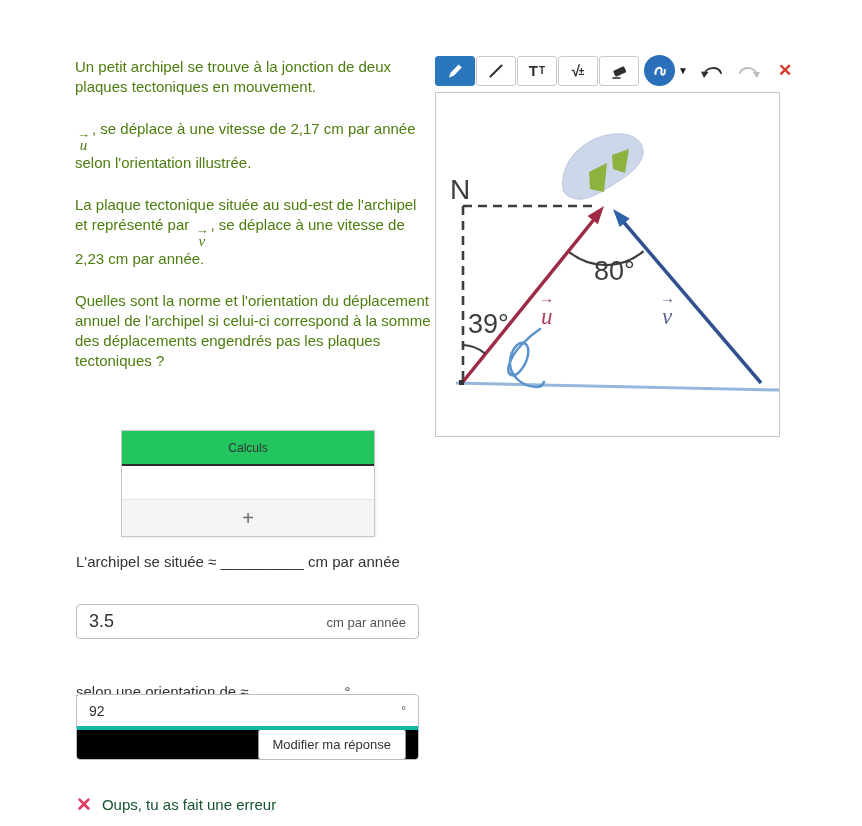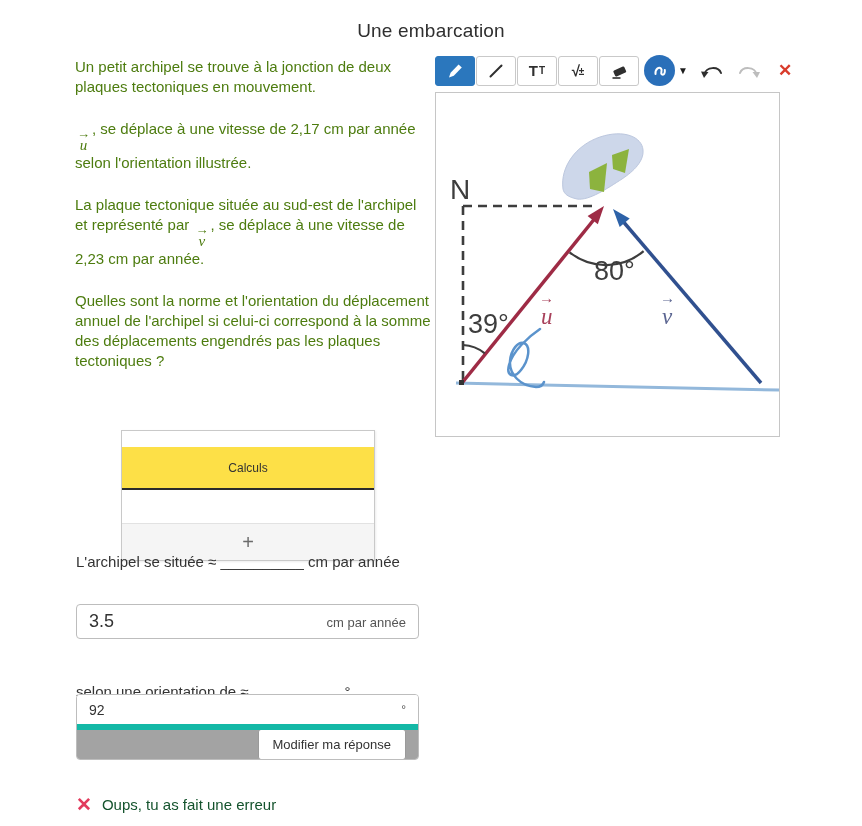--- a/index.html
+++ b/index.html
@@ -11,39 +11,39 @@
 
   
   .problem { position:absolute; left:75px; top:57px; width:356px; font-size:15px; line-height:20px; color:#4d7c0f; }
   .problem p { margin-bottom:22px; }
   .vec { display:inline-flex; flex-direction:column; align-items:center; line-height:1; vertical-align:-4px; margin:0 2px; }
   .vec .arr { font-size:13px; height:11px; }
   .vec .ltr { font-family:"Liberation Serif", serif; font-style:italic; font-size:15px; }
 
   
   .calc-table { position:absolute; left:121px; top:430px; width:254px; border:1px solid #c9c9c9; background:#fff; box-shadow:1px 1px 2px rgba(0,0,0,.08); }
-  .calc-header { height:43px; background:#fde047; border-bottom:2px solid #2b2b2b; display:flex; align-items:center; justify-content:center; font-size:12px; color:#333;margin-top:16px; }
+  .calc-header { height:35px; background:#22c55e; border-bottom:2px solid #2b2b2b; display:flex; align-items:center; justify-content:center; font-size:12px; color:#333; }
   .calc-empty-row { height:34px; background:#fff; border-bottom:1px solid #e2e2e2; }
   .calc-add-row { height:36px; background:#f5f5f5; display:flex; align-items:center; justify-content:center; font-size:20px; color:#6b6b6b; cursor:pointer; }
 
   .statement { position:absolute; left:76px; font-size:15px; color:#333; }
   #stmt-distance { top:553px; }
   #stmt-orientation { top:663px;margin-top:20px; }
 
   .answer-box { position:absolute; left:76px; width:343px; height:35px; border:1px solid #bdbdbd; border-radius:4px; background:#fff; }
   #box-distance { top:604px; }
   .answer-box input { position:absolute; left:0; top:0; width:100%; height:100%; border:none; outline:none; background:transparent;
     padding:0 110px 0 12px; font-size:18px; color:#333; font-family:"Liberation Sans", sans-serif; }
   .answer-box .suffix { position:absolute; right:12px; top:50%; transform:translateY(-50%); font-size:13px; color:#555; pointer-events:none; }
 
   .answer-group { position:absolute; left:76px; top:694px; width:343px; border:1px solid #bdbdbd; border-radius:4px; background:#fff; overflow:hidden; }
-  .answer-group .input-row { position:relative; height:35px; border-bottom:6px solid #14b8a6; background:#fff; }
+  .answer-group .input-row { position:relative; height:35px; border-bottom:4px solid #14b8a6; background:#fff; }
   .answer-group input { width:100%; height:100%; border:none; outline:none; padding:0 30px 0 12px; font-size:14px; color:#333; font-family:"Liberation Sans", sans-serif; }
   .answer-group .suffix { position:absolute; right:12px; top:50%; transform:translateY(-50%); font-size:12px; color:#555; }
-  .answer-group .footer-row { height:29px; background:#a3a3a3; display:flex; align-items:center; justify-content:flex-end; padding-right:12px; }
+  .answer-group .footer-row { height:29px; background:#000000; display:flex; align-items:center; justify-content:flex-end; padding-right:12px; }
   .edit-btn { background:#fff; border:1px solid #9a9a9a; border-radius:3px; padding:7px 14px; font-size:13px; color:#333; font-family:"Liberation Sans", sans-serif; cursor:pointer; }
 
   .feedback { position:absolute; left:76px; top:795px; display:flex; align-items:center; gap:10px; }
   .feedback .x-icon { color:#e23b5d; font-size:19px; font-weight:bold; line-height:1; }
   .feedback .msg { font-size:15px; color:#14532d; }
 
   
   .toolbar { position:absolute; left:435px; top:55px; display:flex; align-items:center; }
   .tb { width:40px; height:30px; border:1px solid #c9c9c9; border-radius:3px; background:#fff; margin-right:1px;
     display:flex; align-items:center; justify-content:center; cursor:pointer; font-family:"Liberation Sans", sans-serif; }
@@ -64,21 +64,20 @@
   .canvas { position:absolute; left:435px; top:92px; width:345px; height:345px; border:1px solid #c6c6c6; background:#fff; }
   .canvas svg { display:block; }
   .dlabel { font-family:"Liberation Sans", sans-serif; fill:#3d3d3d; }
   .math-it { font-family:"Liberation Serif", serif; font-style:italic; }
 </style>
 </head>
 <body>
 
 <div id="page">
 
-  <div class="page-title">Une embarcation</div>
 
   <div class="problem">
     <p>Un petit archipel se trouve à la jonction de deux plaques tectoniques en mouvement.</p>
     <p>
       <span class="vec">
           <span class="arr">→</span>
           <span class="ltr">u</span>
         </span><span>,  se déplace à une vitesse de 2,17 cm par année selon l'orientation illustrée.</span></p>
     <p><span>La plaque tectonique située au sud-est de l'archipel et représenté par</span>
       <span class="vec">

